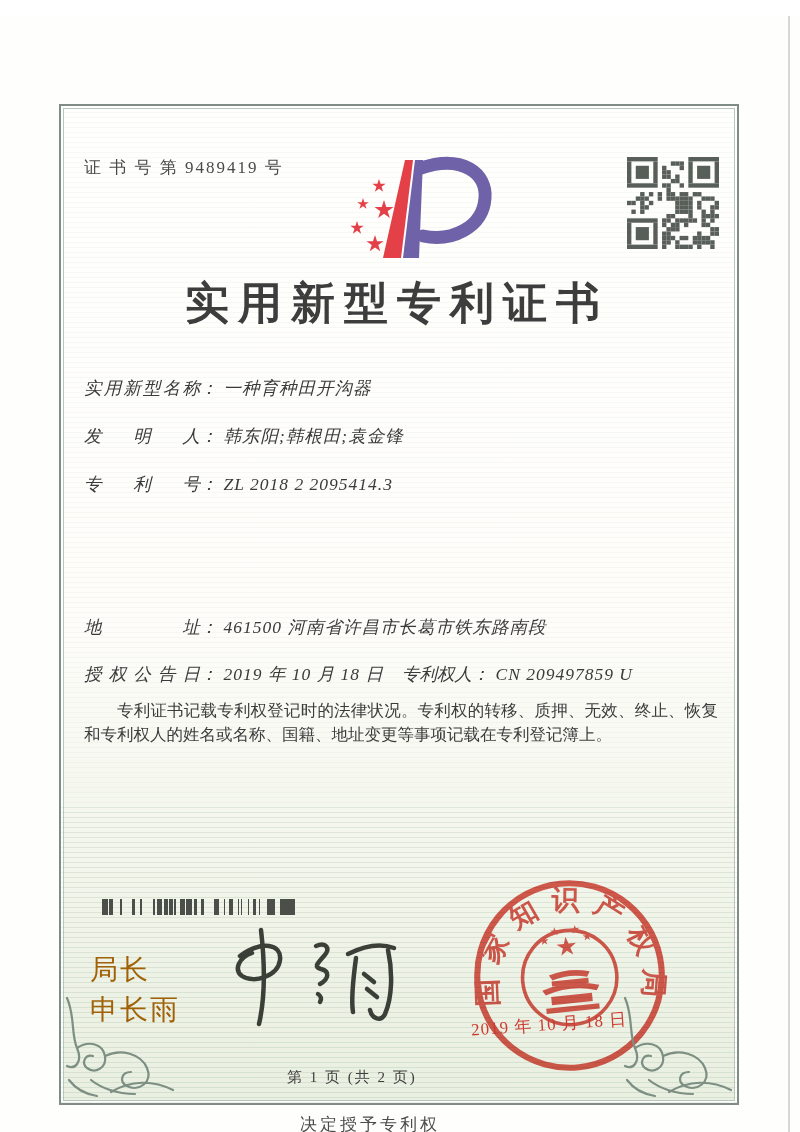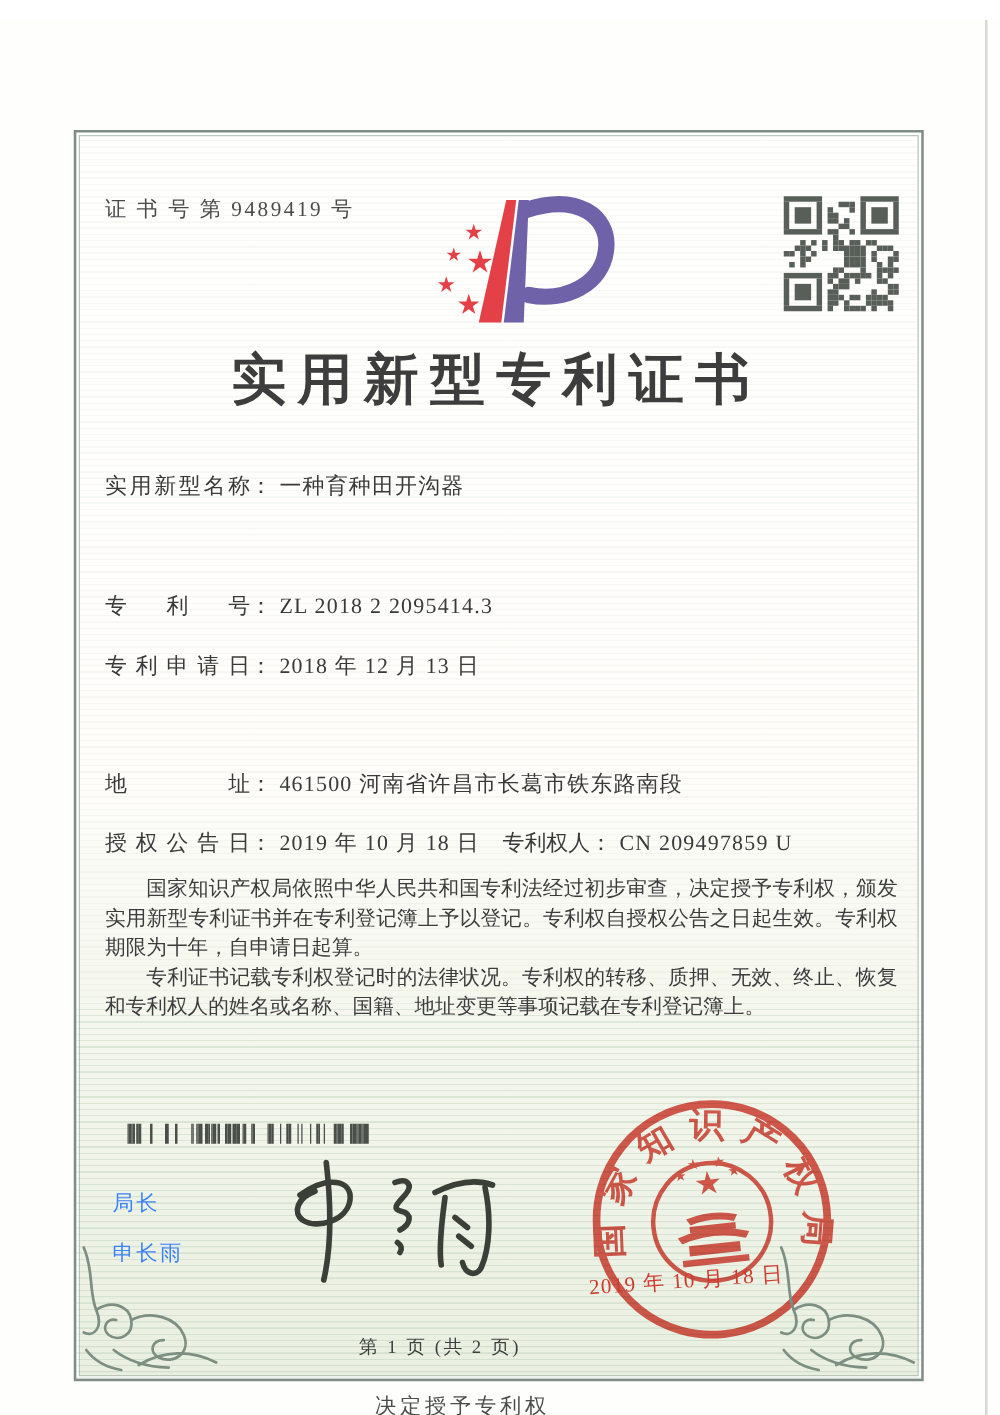--- a/index.html
+++ b/index.html
@@ -16,30 +16,30 @@
            repeating-linear-gradient(0deg, rgba(140,170,140,0.07) 0 1px, rgba(255,255,255,0) 1px 5px),
            linear-gradient(180deg,#fffffd 0%,#fefdfa 52%,#f3f6ec 74%,#e9efe1 100%);}
   .guilloche-bottom{position:absolute;left:0;bottom:0;width:100%;height:300px;
          background:repeating-linear-gradient(0deg, rgba(120,160,125,0.13) 0 1px, rgba(255,255,255,0) 1px 5px);}
 
   .cert-no{position:absolute;left:84px;top:140px;font-size:17px;color:#4a4a4a;letter-spacing:2px;}
 
   .title{position:absolute;left:59px;top:258px;width:676px;text-align:center;
          font-size:44px;font-weight:600;color:#3d3d3d;letter-spacing:9px;font-family:Liberation Serif, serif;}
 
-  .row{position:absolute;left:84px;white-space:nowrap;font-size:17.5px;color:#3a3a3a;}
+  .row{position:absolute;left:84px;white-space:nowrap;font-size:17.5px;color:#3a3a3a;font-style:italic;}
   .flabel{display:inline-block;width:116px;text-align:justify;text-align-last:justify;}
   .fvalue{margin-left:6px;letter-spacing:1px;}
   .row2-group{position:absolute;left:318px;top:0;white-space:nowrap;}
 
   .paras{position:absolute;left:84px;top:683px;width:634px;font-size:16.5px;line-height:23.5px;
          color:#3c3c3c;text-align:justify;}
   .paras p{margin:0;text-indent:2em;}
 
-  .signer{position:absolute;left:90px;font-size:17px;color:#3b82f6;letter-spacing:2px;}
+  .signer{position:absolute;left:90px;font-size:28px;color:#a16207;letter-spacing:2px;}
   .seal-date{position:absolute;left:471px;top:997px;font-size:17px;color:#cf3a30;
              letter-spacing:1px;transform:rotate(-4deg);white-space:nowrap;}
 
   .page-info{position:absolute;left:287px;top:1052px;width:160px;text-align:left;
              font-size:15px;color:#3f3f3f;letter-spacing:2px;}
   .back-note{position:absolute;left:300px;top:1097px;font-size:17px;color:#4c4c4c;letter-spacing:3px;}
 
   svg{position:absolute;overflow:visible;}
   .logo-svg{left:335px;top:130px;}
   .qr-svg{left:627px;top:141px;}
@@ -213,38 +213,37 @@
       <rect x="14" y="20" width="1" height="1" fill="#585f58"></rect>
       <rect x="16" y="20" width="1" height="1" fill="#585f58"></rect>
       <rect x="19" y="20" width="1" height="1" fill="#585f58"></rect>
     </svg>
 
   <div class="title">实用新型专利证书</div>
 
   <div class="row" style="top:360px">
     <span class="flabel">实用新型名称</span><span>：</span><span class="fvalue">一种育种田开沟器</span>
   </div>
+  <div class="row" style="top:408px">
+    <span class="flabel">发明人</span><span>：</span><span class="fvalue">韩东阳;韩根田;袁金锋</span>
+  </div>
   <div class="row" style="top:456px">
     <span class="flabel">专利号</span><span>：</span><span class="fvalue">ZL 2018 2 2095414.3</span>
-  </div>
-  <div class="row" style="top:504px">
-    <span class="flabel">专利申请日</span><span>：</span><span class="fvalue">2018 年 12 月 13 日</span>
   </div>
   <div class="row" style="top:599px">
     <span class="flabel">地址</span><span>：</span><span class="fvalue">461500 河南省许昌市长葛市铁东路南段</span>
   </div>
   <div class="row" style="top:646px;width:634px">
     <span class="flabel">授权公告日</span><span>：</span><span class="fvalue">2019 年 10 月 18 日</span>
     <span class="row2-group">
       <span>专利权人</span><span>：</span><span class="fvalue">CN 209497859 U</span>
     </span>
   </div>
 
   <div class="paras">
-    <p>国家知识产权局依照中华人民共和国专利法经过初步审查，决定授予专利权，颁发实用新型专利证书并在专利登记簿上予以登记。专利权自授权公告之日起生效。专利权期限为十年，自申请日起算。</p>
     <p>专利证书记载专利权登记时的法律状况。专利权的转移、质押、无效、终止、恢复和专利权人的姓名或名称、国籍、地址变更等事项记载在专利登记簿上。</p>
   </div>
 
   <svg class="barcode-svg" id="barcode" width="202" height="16" viewBox="0 0 202 16">
       <rect x="7" y="0" width="1" height="16" fill="#4a4f4a"></rect>
       <rect x="8" y="0" width="2" height="16" fill="#4a4f4a"></rect>
       <rect x="10" y="0" width="1" height="16" fill="#4a4f4a"></rect>
       <rect x="11" y="0" width="2" height="16" fill="#4a4f4a"></rect>
       <rect x="14" y="0" width="2" height="16" fill="#4a4f4a"></rect>
       <rect x="16" y="0" width="2" height="16" fill="#4a4f4a"></rect>

